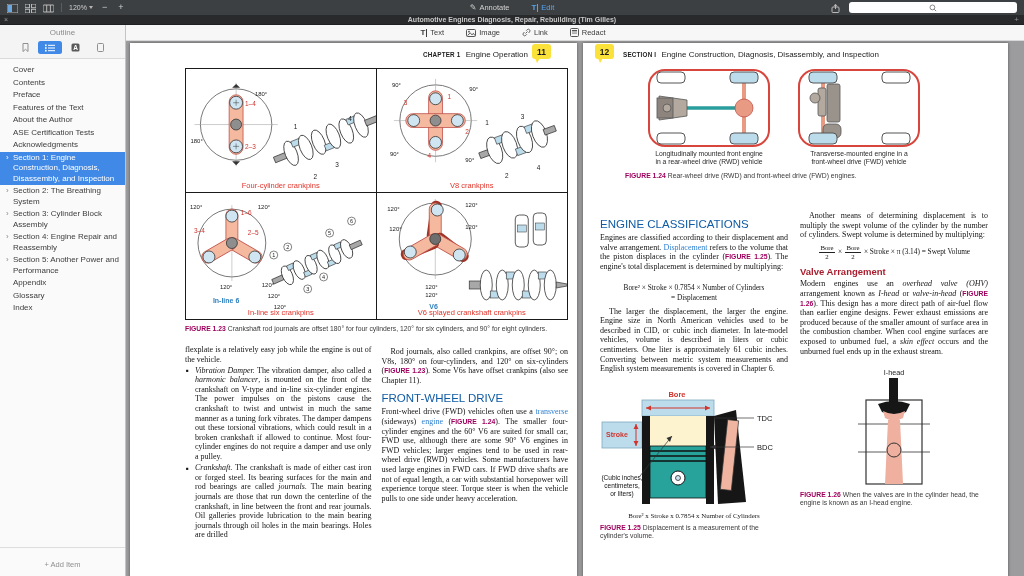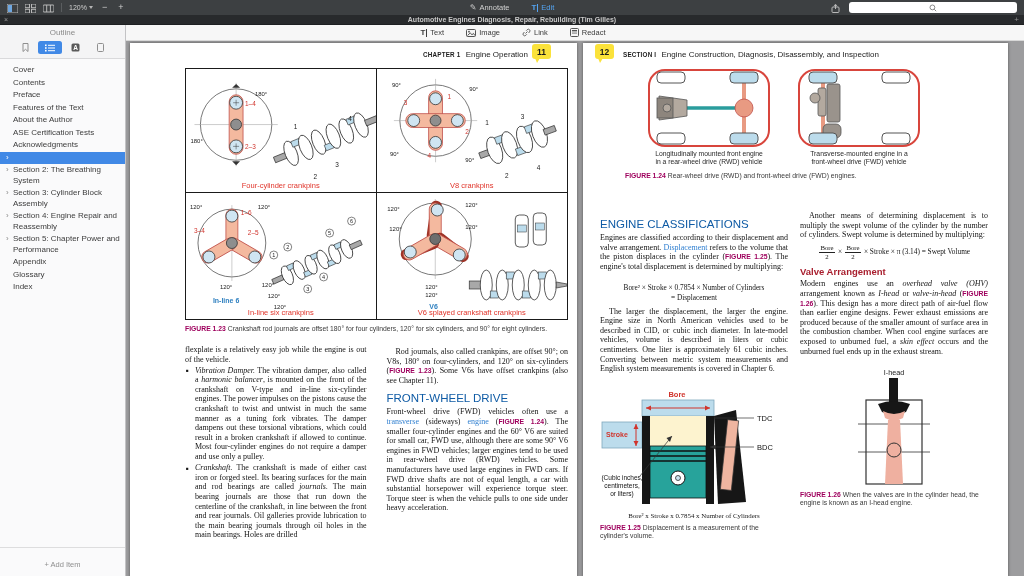--- a/index.html
+++ b/index.html
@@ -57,21 +57,21 @@
 .kicker{font-weight:bold;font-size:6.3px;letter-spacing:.2px;margin-right:3px}
 .pgbadge{position:absolute;width:19px;height:15px;background:#fbe23a;border-radius:3px;display:flex;align-items:center;justify-content:center;font-size:8.5px;font-weight:bold;color:#1a1a1a;z-index:3}
 .pgbadge::after{content:"";position:absolute;bottom:-4px;left:3px;border-left:2px solid transparent;border-right:3px solid transparent;border-top:5px solid #fbe23a}
 .figbox{position:absolute;border:1.5px solid #1a1a1a;display:grid;grid-template-columns:1fr 1fr;grid-template-rows:124px 126px}
 .fcell{position:relative;border-right:1px solid #1a1a1a;border-bottom:1px solid #1a1a1a;overflow:hidden}
 .fcell:nth-child(2n){border-right:none}
 .fcell:nth-child(n+3){border-bottom:none}
 .qcap{position:absolute;bottom:2px;left:0;right:0;text-align:center;color:#e0352b;font-size:7.5px}
 .figcap{font-size:6.8px;line-height:8.2px;color:#3a3a3a;font-family:"Liberation Sans",sans-serif}
 .cap-label{color:#9e005d;font-weight:bold;margin-right:2px}
-.cols{position:absolute;display:flex;gap:20px}
+.cols{position:absolute;display:flex;gap:10px}
 .col{flex:1;min-width:0}
 .para{font-size:8px;line-height:9.6px;text-align:justify;color:#141414;font-family:"Liberation Serif",serif}
 .para.ind{text-indent:9px}
 .para.sp{margin-top:2px}
 .para.bullet{padding-left:10px;position:relative;margin-top:1.5px}
 .bmark{position:absolute;left:1px;top:.5px;font-size:4.5px;color:#141414}
 .seg-i{font-style:italic}
 .seg-link{color:#2f7fd0}
 .seg-fig{color:#9e005d;font-weight:bold;font-family:"Liberation Sans",sans-serif;font-size:6.8px}
 .para.h1{font-family:"Liberation Sans",sans-serif;font-weight:normal;font-size:11.5px;line-height:12px;color:#0f5ba5;text-align:left;margin:7px 0 3px;text-indent:0}
@@ -217,36 +217,37 @@
           <div class="oitem">
             <span class="chev"></span>
             <span class="olabel">ASE Certification Tests</span>
           </div>
           <div class="oitem">
             <span class="chev"></span>
             <span class="olabel">Acknowledgments</span>
           </div>
           <div class="oitem sel">
             <span class="chev">›</span>
+            <span class="olabel">Section 1: Engine Construction, Diagnosis, Disassembly, and Inspection</span>
           </div>
           <div class="oitem">
             <span class="chev">›</span>
             <span class="olabel">Section 2: The Breathing System</span>
           </div>
           <div class="oitem">
             <span class="chev">›</span>
             <span class="olabel">Section 3: Cylinder Block Assembly</span>
           </div>
           <div class="oitem">
             <span class="chev">›</span>
             <span class="olabel">Section 4: Engine Repair and Reassembly</span>
           </div>
           <div class="oitem">
             <span class="chev">›</span>
-            <span class="olabel">Section 5: Chapter Power and Performance</span>
+            <span class="olabel">Section 5: Another Power and Performance</span>
           </div>
           <div class="oitem">
             <span class="chev"></span>
             <span class="olabel">Appendix</span>
           </div>
           <div class="oitem">
             <span class="chev"></span>
             <span class="olabel">Glossary</span>
           </div>
           <div class="oitem">

